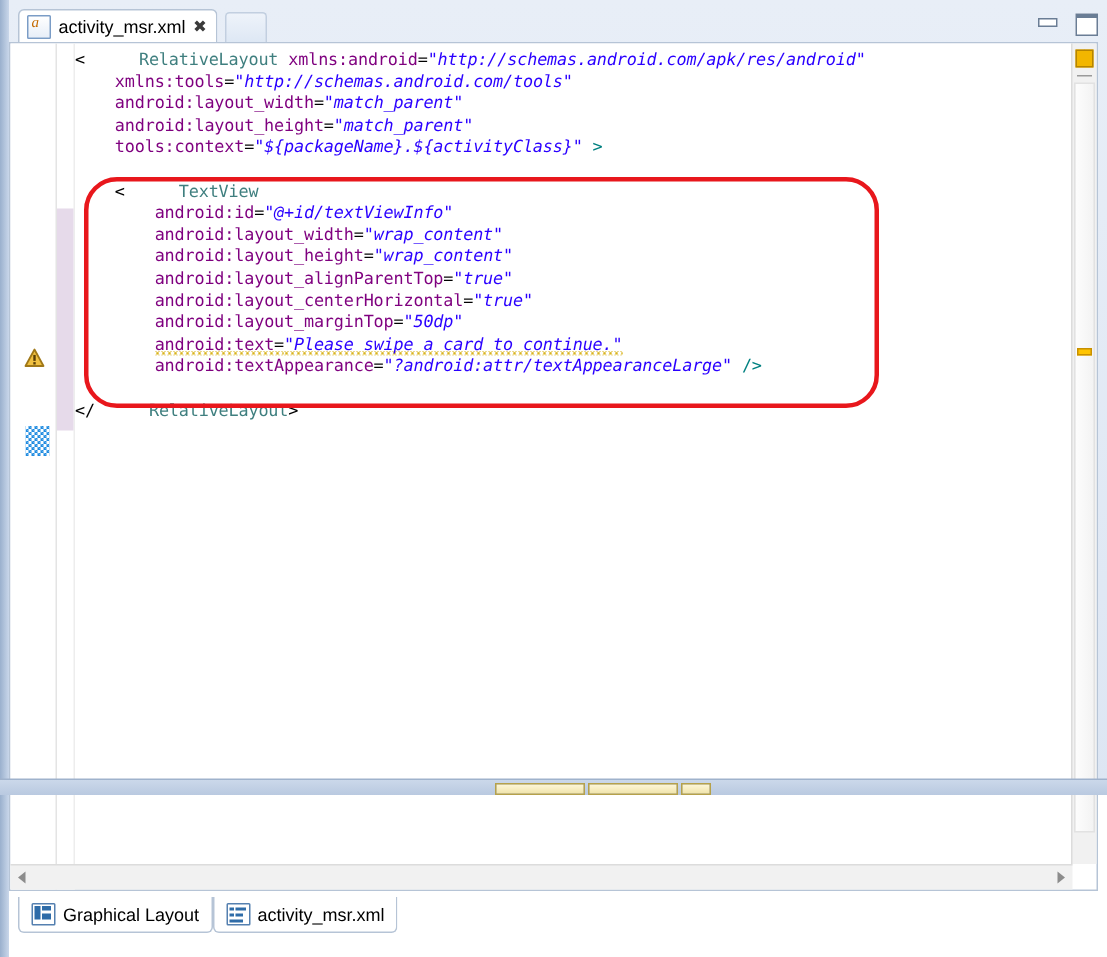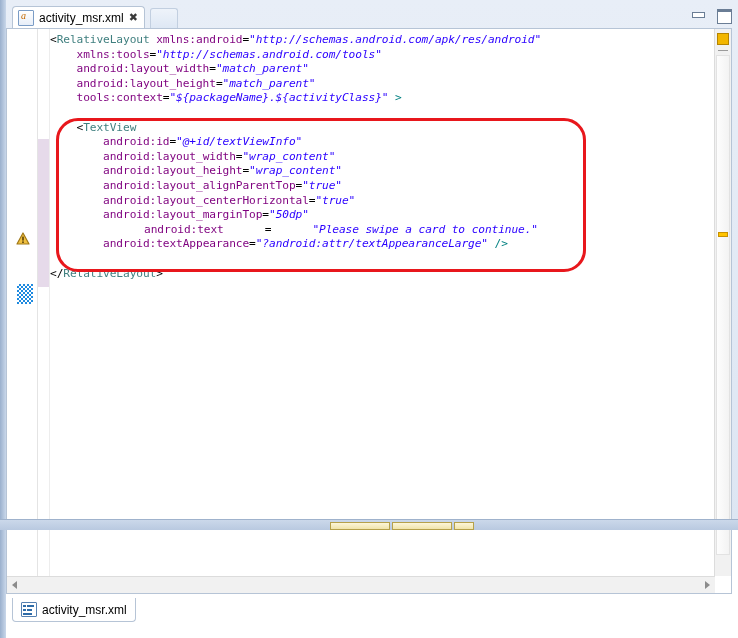--- a/index.html
+++ b/index.html
@@ -179,36 +179,35 @@
   #code {
     position: absolute;
     left: 0; top: 4px;
     white-space: pre;
     font-family: "DejaVu Sans Mono", monospace;
     font-size: 11.2px;
     line-height: 14.6px;
     letter-spacing: -0.1px;
   }
   .ln { display: block; height: 14.6px; }
-  .t-tag   { color: #3f7f7f; }
+  .t-tag   { color: #3f7f7f; margin-left: 36px; }
   .t-attr  { color: #7f007f; }
   .t-val   { color: #2a00ff; font-style: italic; }
   .t-punc  { color: #000000; }
   .t-brk   { color: #008080; }
   .t-plain { color: #000000; }
   .warn-underline {
     text-decoration: none;
     background-image:
       linear-gradient(45deg, transparent 45%, #d8b21a 45%, #d8b21a 55%, transparent 55%),
       linear-gradient(-45deg, transparent 45%, #d8b21a 45%, #d8b21a 55%, transparent 55%);
     background-size: 4px 3px;
     background-repeat: repeat-x;
     background-position: 0 100%;
     padding-bottom: 1px;
-    margin-left: 41px;
   }
   #current-line-hl {
     position: absolute;
     left: 43px;
     right: 17px;
     height: 15px;
     background: #e8f0fb;
   }
 
   
@@ -402,20 +401,28 @@
 
     <div id="hscroll">
       <span class="arrow-left"></span>
       <span class="arrow-right"></span>
     </div>
   </div>
 
   <div id="red-highlight"></div>
 
   <div id="bottom-tabs">
+    <div class="page-tab">
+      <span class="mini-icon layout">
+          <i></i>
+          <i></i>
+          <i></i>
+        </span>
+      <span>Graphical Layout</span>
+    </div>
     <div class="page-tab active">
       <span class="mini-icon xmlsrc">
           <i></i>
           <i></i>
           <i></i>
           <i></i>
           <i></i>
         </span>
       <span>activity_msr.xml</span>
     </div>

